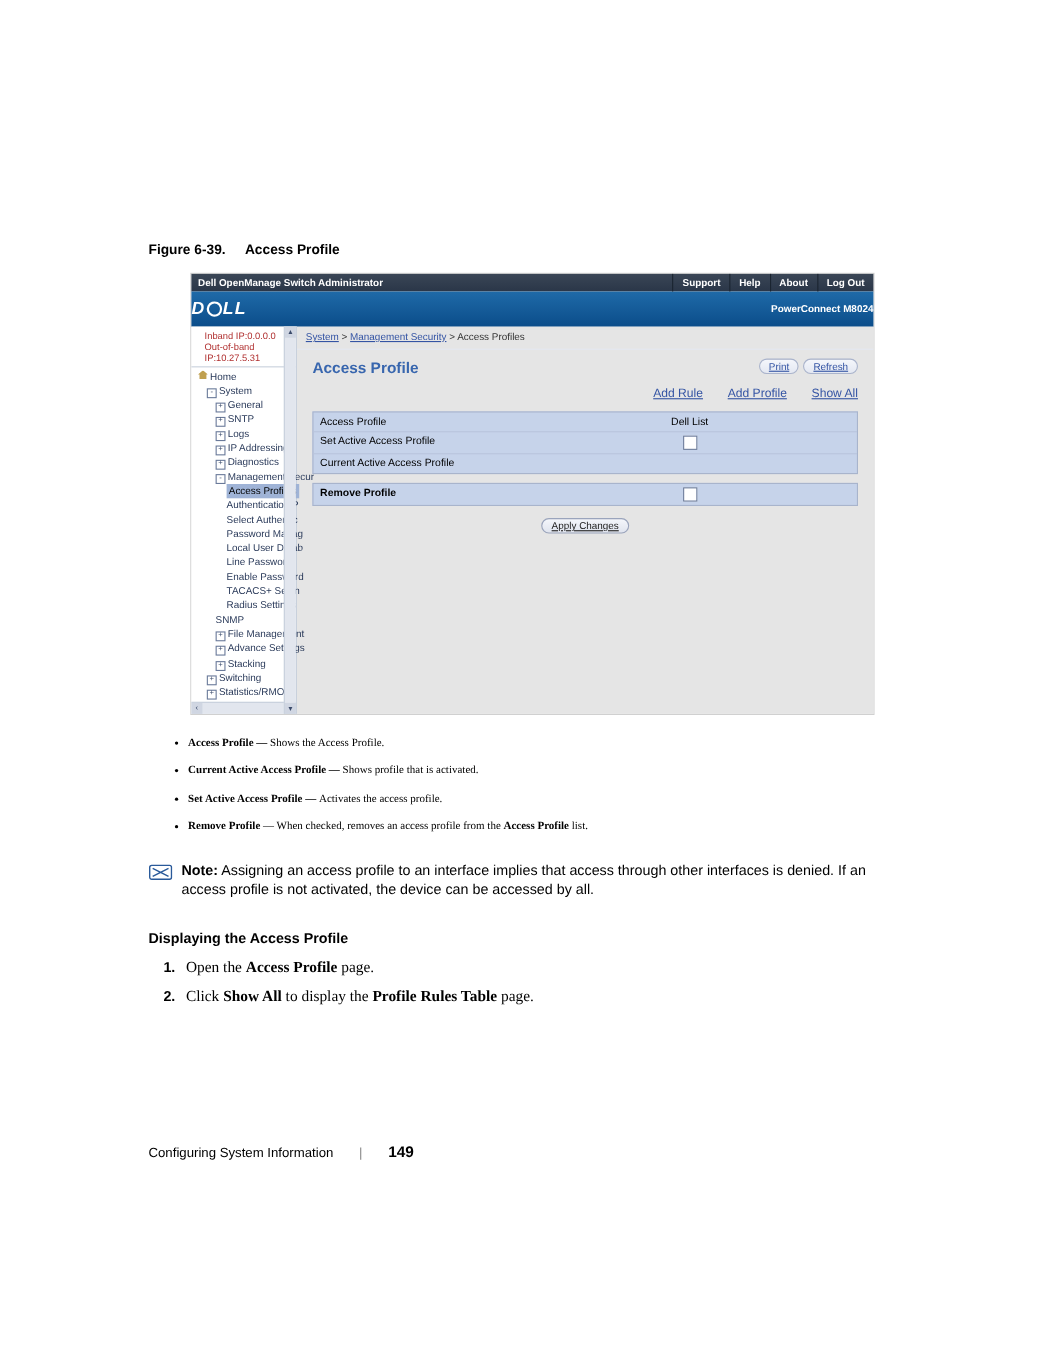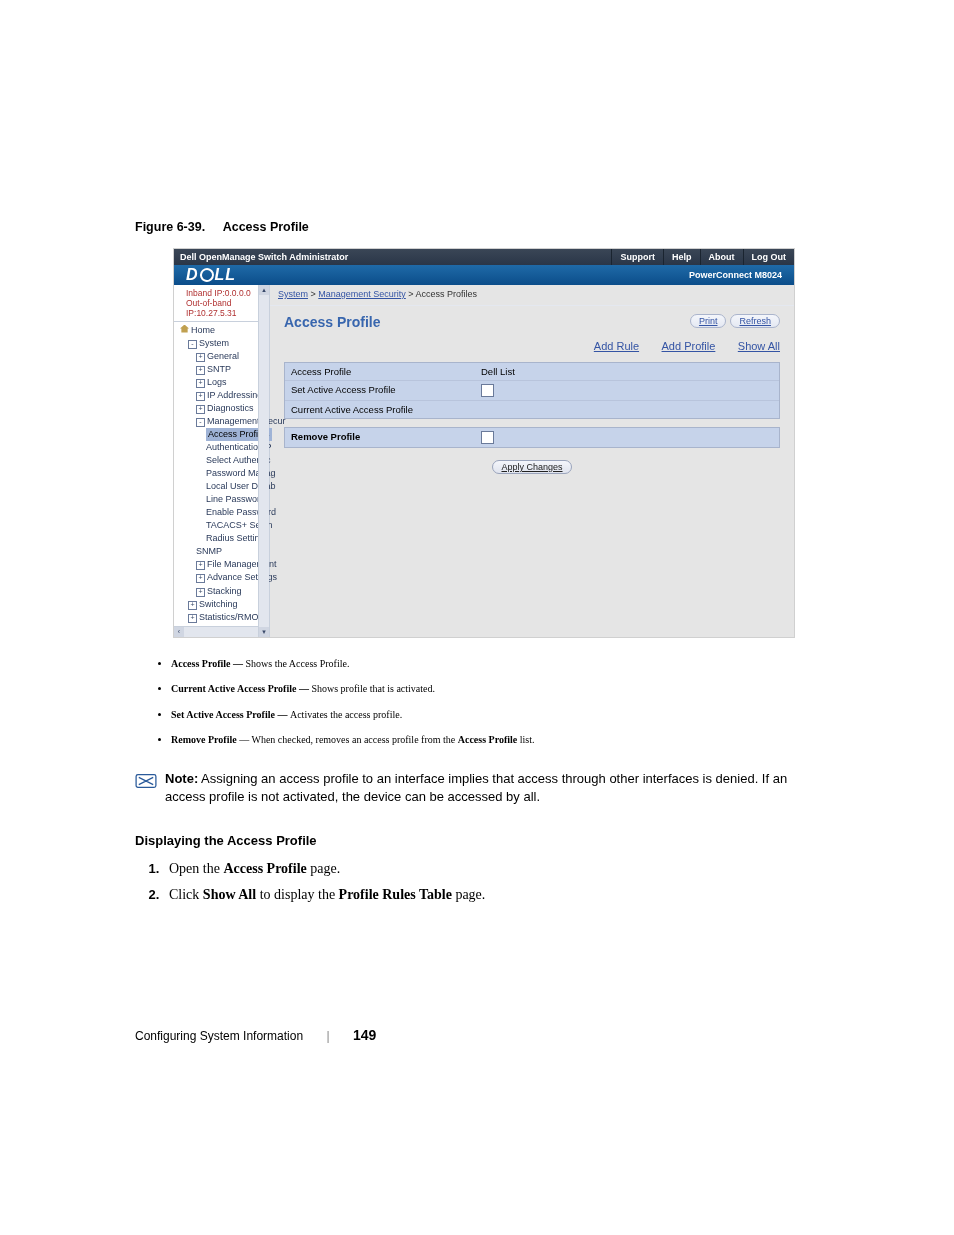--- a/index.html
+++ b/index.html
@@ -40,25 +40,25 @@
   .ss-topbtn {
     padding: 0 8px;
     border-left: 1px solid #1a2430;
     height: 100%;
     display: flex;
     align-items: center;
     font-weight: bold;
   }
   .ss-logobar {
     background: linear-gradient(#1f6aa8, #0b4d8a);
-    height: 20px;
+    height: 32px;
     display: flex;
     align-items: center;
     justify-content: space-between;
-    padding: 0 12px;
+    padding: 0 0;
     color: #fff;
   }
   .dell-logo {
     font-family: Arial, sans-serif;
     font-weight: 900;
     font-style: italic;
     letter-spacing: 1px;
     font-size: 16px;
     color: #fff;
     display: flex;
@@ -135,21 +135,21 @@
   .link-row { text-align:right; margin-top:6px; margin-bottom:8px; }
   .link-row a { font-size:11px; color:#3454a4; text-decoration:underline; margin-left:18px; }
   .panel {
     background:#c6d3ea; border:1px solid #a8b4cc; margin-bottom:8px;
     font-size:9.5px;
   }
   .panel-row { display:flex; padding:3px 6px; border-bottom:1px solid #b8c4dc; }
   .panel-row:last-child { border-bottom:none; }
   .panel-row.hdr { font-weight:normal; }
   .panel-row .c1 { width:190px; }
-  .panel-row .c2 { flex:1; display:flex; justify-content:flex-start; }
+  .panel-row .c2 { flex:1; display:flex; justify-content:center; }
   .panel-row.remove .c1 { font-weight:bold; }
   .cb { width:11px; height:11px; background:#fff; border:1px solid #6a7a9a; }
   .apply-row { text-align:center; margin-top:6px; }
   .apply-btn {
     display:inline-block; background:linear-gradient(#f4f6fb,#e0e4ee);
     border:1px solid #9aa4bc; border-radius:10px;
     font-size:9px; padding:1px 8px; text-decoration:underline; color:#222;
   }
 
   ul.bullets {

